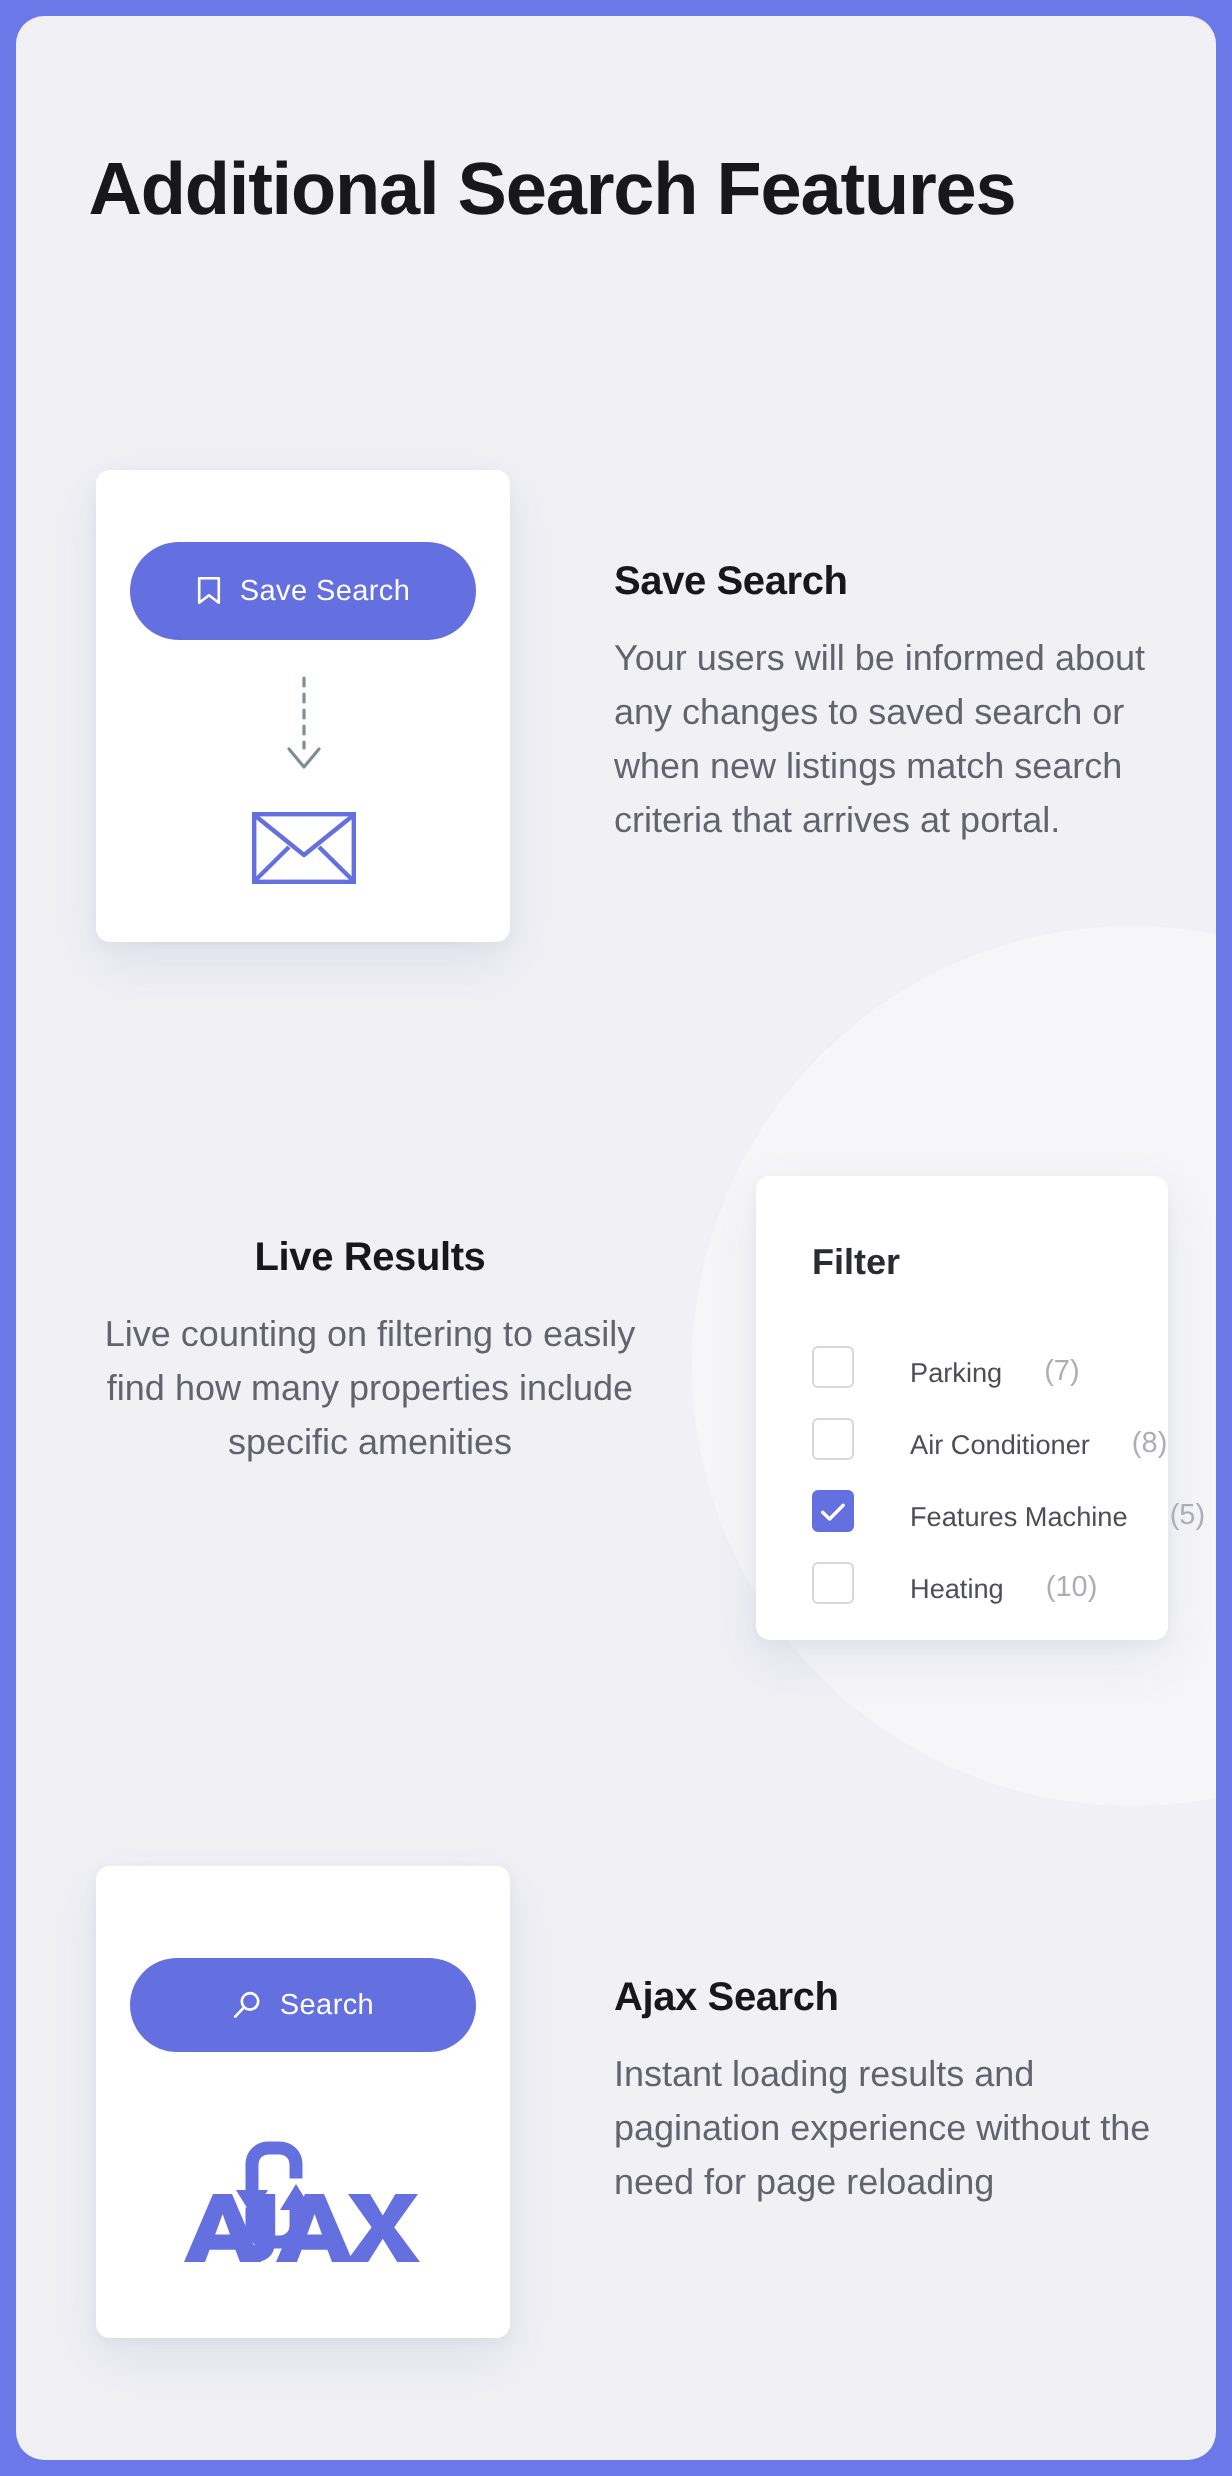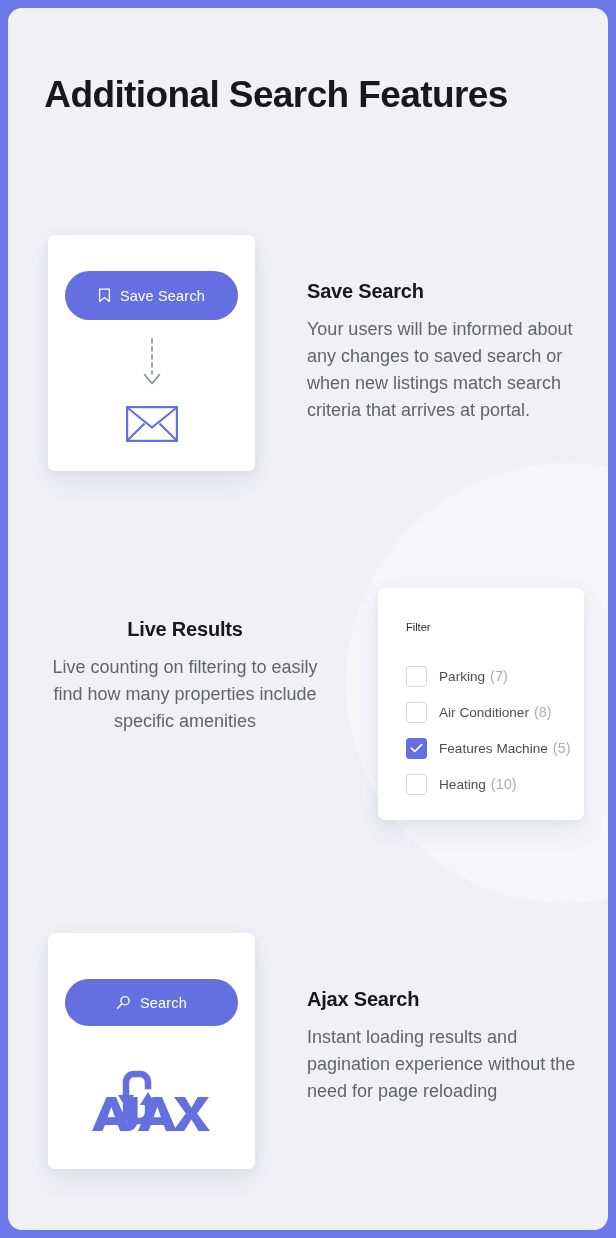--- a/index.html
+++ b/index.html
@@ -112,37 +112,38 @@
 
   #txt-save { left: 299px; top: 272px; width: 272px; }
 
   
   #card-filter { left: 370px; top: 580px; width: 206px; height: 232px; }
 
   .filter-title {
     position: absolute;
     left: 398px;
     top: 613px;
-    font-size: 11px;
-    font-weight: 400;
+    font-size: 18px;
+    font-weight: 700;
     color: #2b2b33;
   }
 
   .filter-list {
     position: absolute;
     left: 398px;
     top: 650px;
     width: 170px;
     list-style: none;
   }
   .filter-row {
     display: flex;
-    align-items: center;
+    align-items: flex-end;
     height: 36px;
     cursor: pointer;
+    gap: 16px;
   }
   .cbox {
     width: 21px;
     height: 21px;
     border: 1px solid #d6d6de;
     border-radius: 3px;
     background: #ffffff;
     flex: 0 0 auto;
     display: flex;
     align-items: center;

